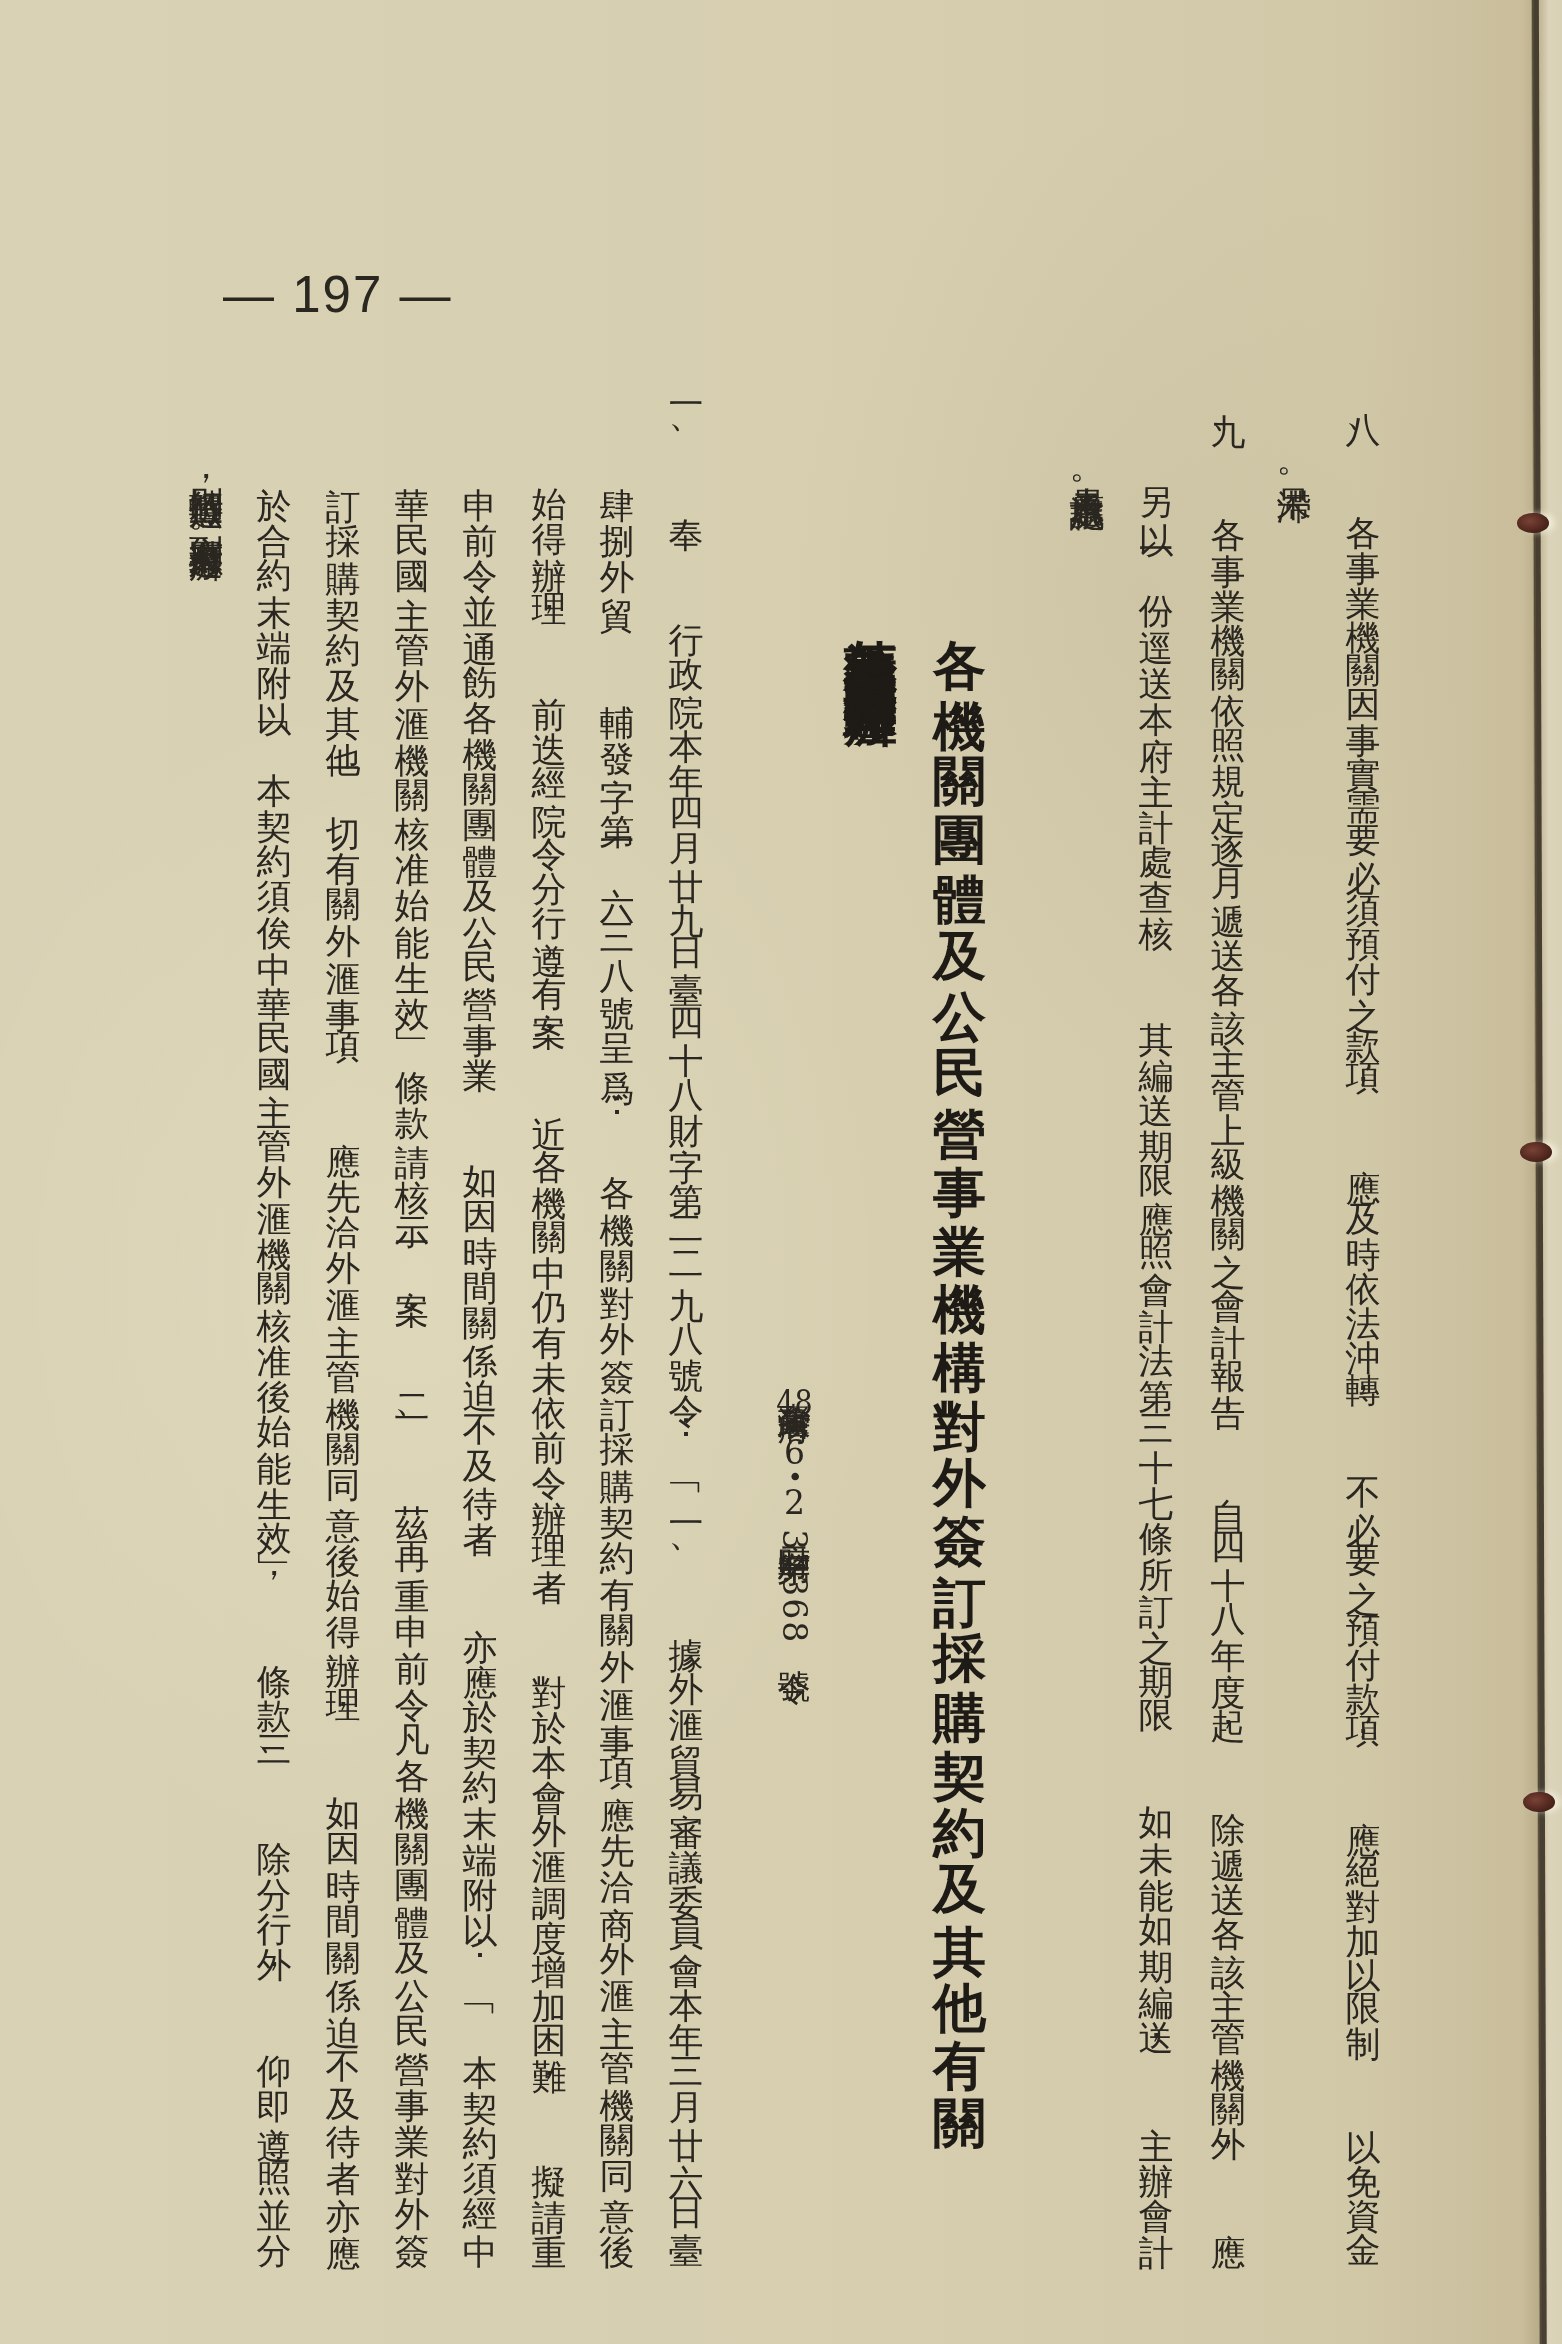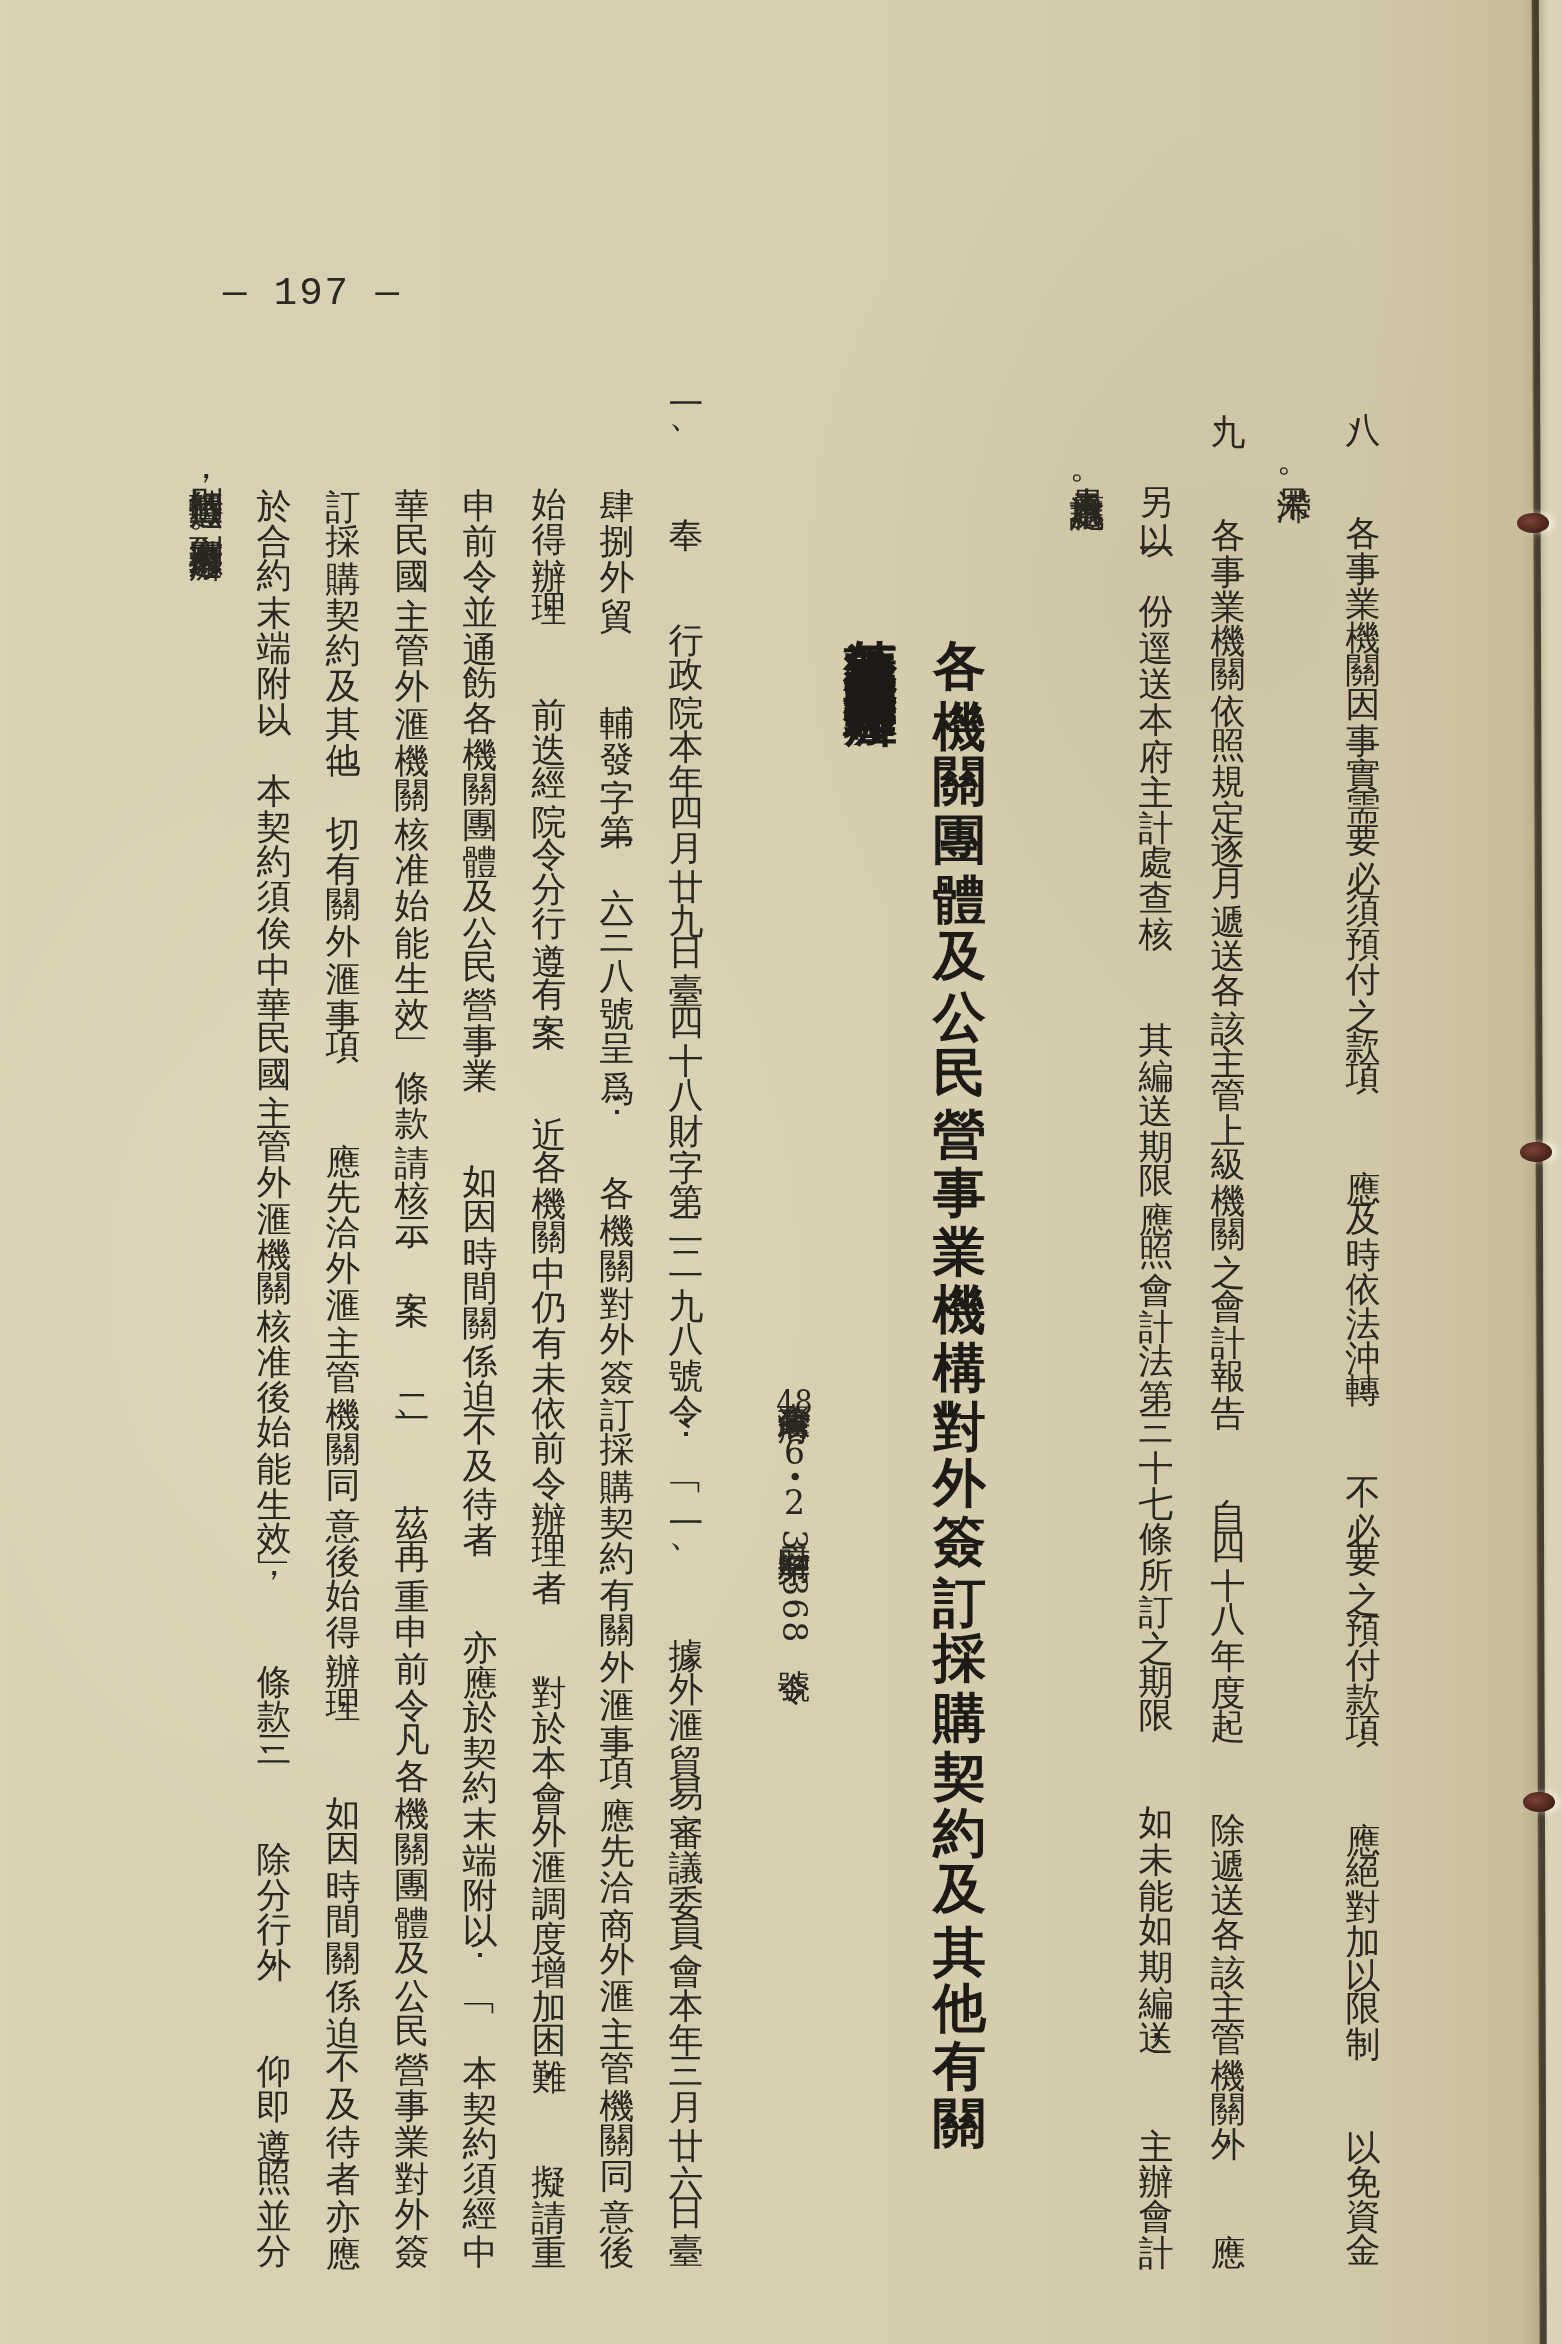--- a/index.html
+++ b/index.html
@@ -56,22 +56,22 @@
     font-size:33px;
     line-height:43px;
     width:43px;
     color:var(--ink);
     letter-spacing:2px;
   }
   .tcy{text-combine-upright:all;}
   .dot{font-size:25.6px;}
   .page-number{
     position:absolute;left:223px;top:275px;
-    font-family:Liberation Mono, monospace;
-    font-size:39px;line-height:39px;
+    font-family:Liberation Sans, sans-serif;
+    font-size:51px;line-height:39px;
     letter-spacing:2px;white-space:nowrap;
     color:var(--ink);
   }
   .binding-svg{position:absolute;left:0;top:0;width:1562px;height:2344px;pointer-events:none;}
   .staple{
     position:absolute;width:31.5px;height:19.7px;border-radius:50%;
     background:radial-gradient(ellipse at 40% 40%, #7a4236 0%, var(--staple) 55%, #33170f 100%);
     box-shadow:5.9px 0 5.9px rgba(255,255,240,0.55);
   }
 </style>

